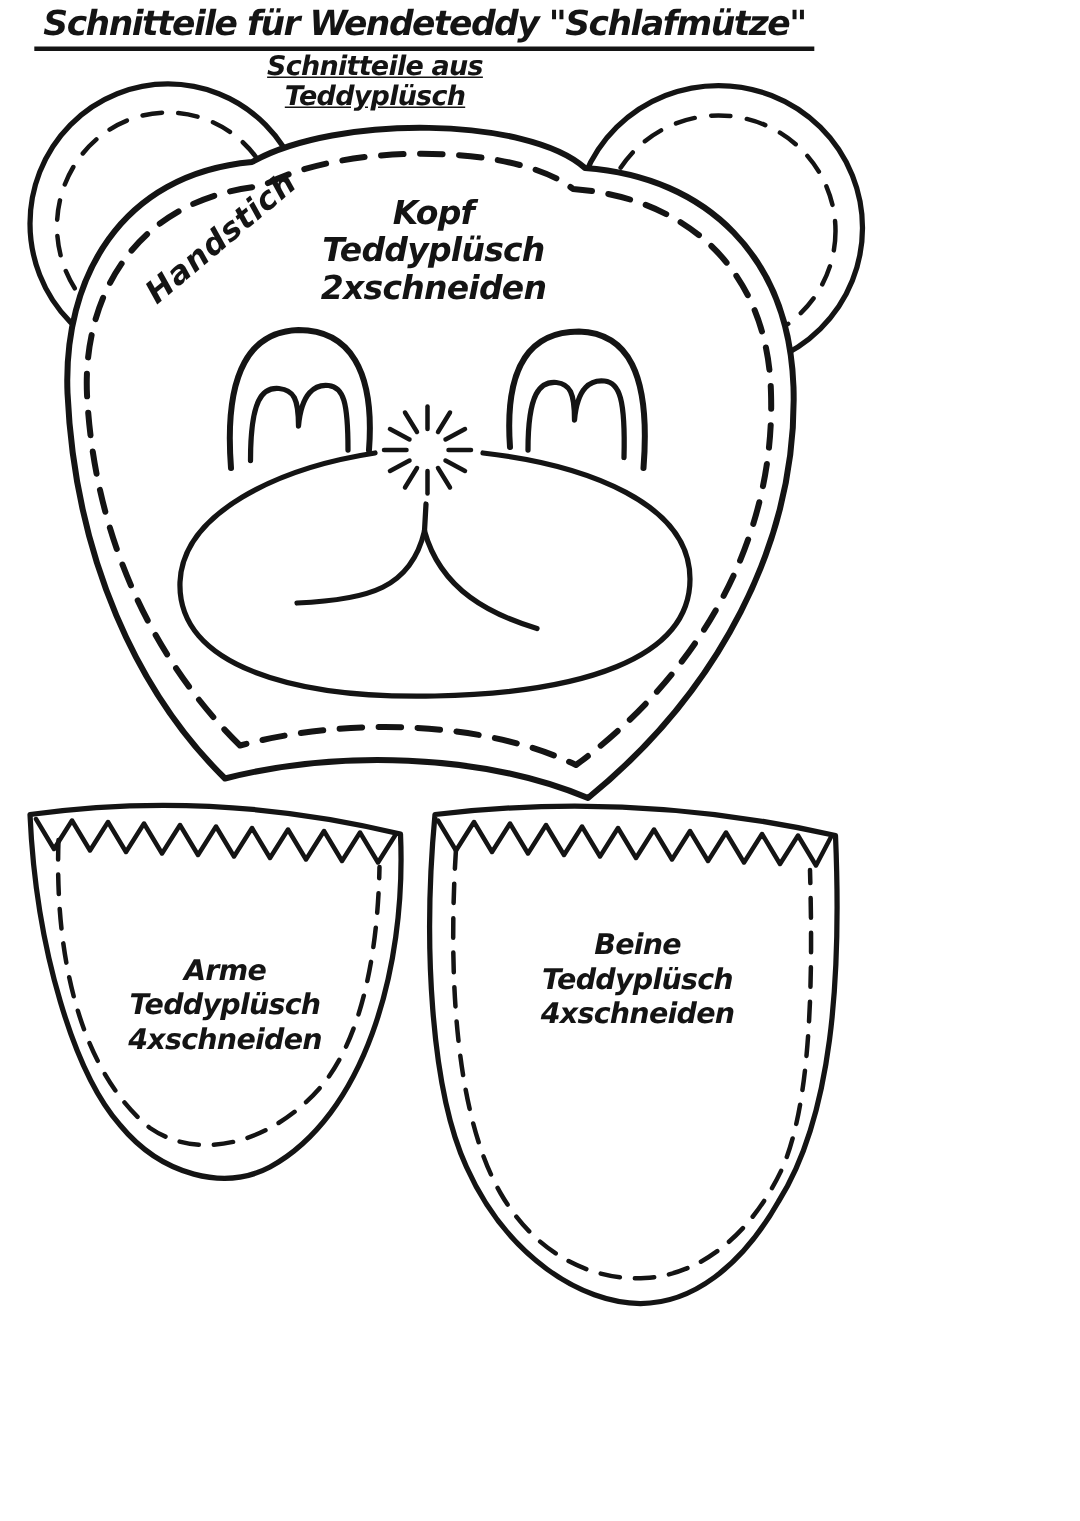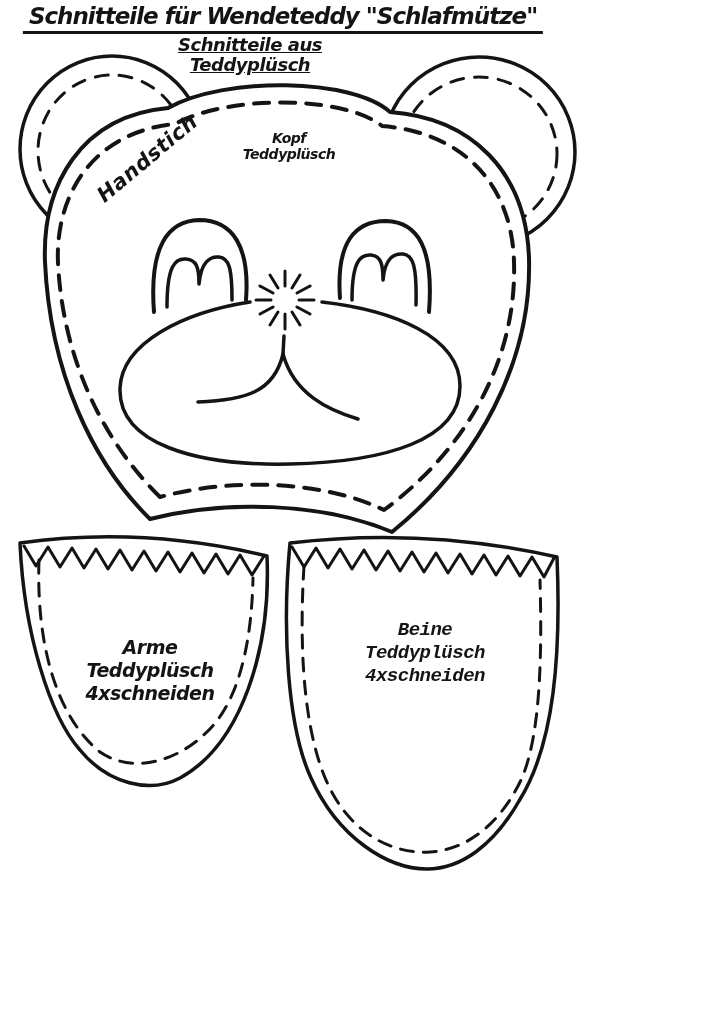--- a/index.html
+++ b/index.html
@@ -45,21 +45,21 @@
     transform: translateX(-50%);
     font-size: 18px;
     letter-spacing: -0.5px;
     line-height: 1.1;
     text-decoration: underline;
   }
   .head-label {
     top: 131px;
     left: 289px;
     transform: translateX(-50%);
-    font-size: 14px;
+    font-size: 22px;
     letter-spacing: -0.5px;
     line-height: 1.13;
   }
   .handstich {
     top: 186px;
     left: 100px;
     transform: rotate(-40deg);
     transform-origin: left center;
     font-size: 21px;
     letter-spacing: 0.5px;
@@ -72,21 +72,20 @@
     letter-spacing: -0.5px;
     line-height: 1.2;
   }
   .legs-label {
     top: 619px;
     left: 425px;
     transform: translateX(-50%);
     font-size: 19px;
     letter-spacing: -0.5px;
     line-height: 1.2;
-    font-family: Liberation Mono, monospace;
   }
 </style>
 </head>
 <body>
 
 <div class="page">
 
   <svg class="drawing" width="720" height="1014" viewBox="0 0 720 1014" fill="none" stroke="#141414" stroke-linecap="round" stroke-linejoin="round">
 
     <g>
@@ -188,20 +187,21 @@
   <div class="txt subtitle">
     <div>Schnitteile aus</div>
     <div>Teddyplüsch</div>
   </div>
 
   <div class="txt handstich">Handstich</div>
 
   <div class="txt head-label">
     <div>Kopf</div>
     <div>Teddyplüsch</div>
+    <div>2xschneiden</div>
   </div>
 
   <div class="txt arms-label">
     <div>Arme</div>
     <div>Teddyplüsch</div>
     <div>4xschneiden</div>
   </div>
 
   <div class="txt legs-label">
     <div>Beine</div>

